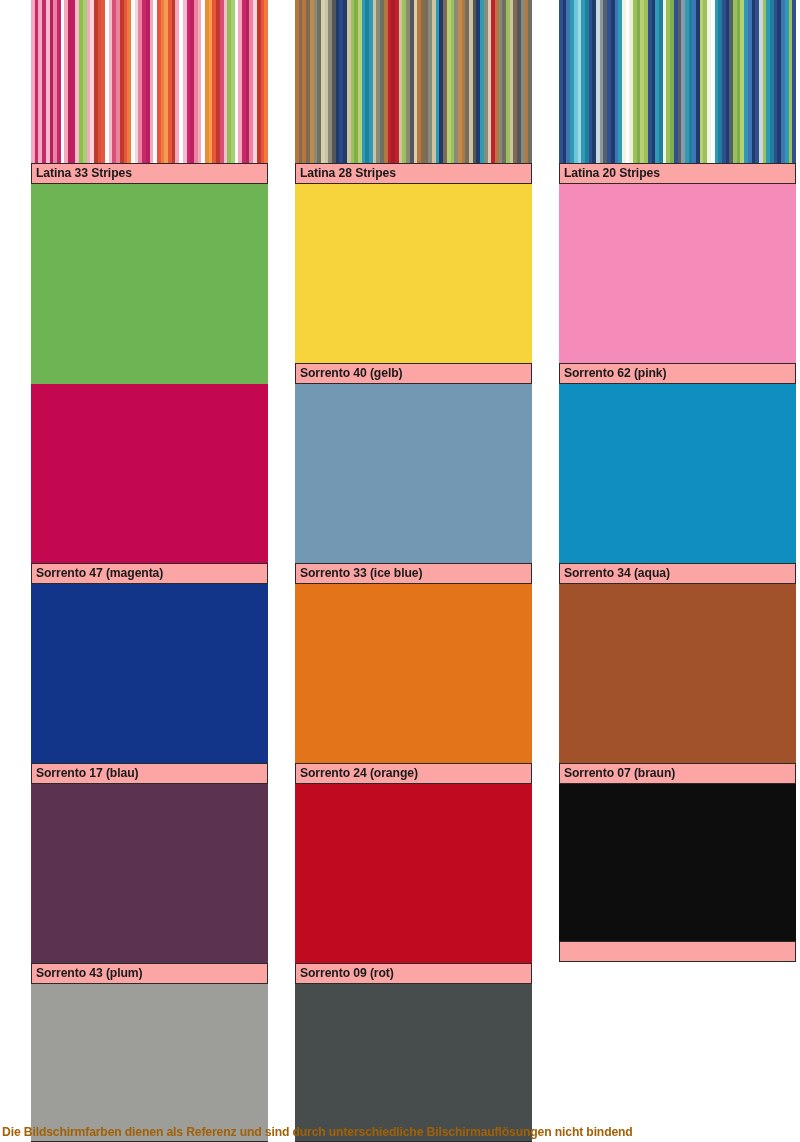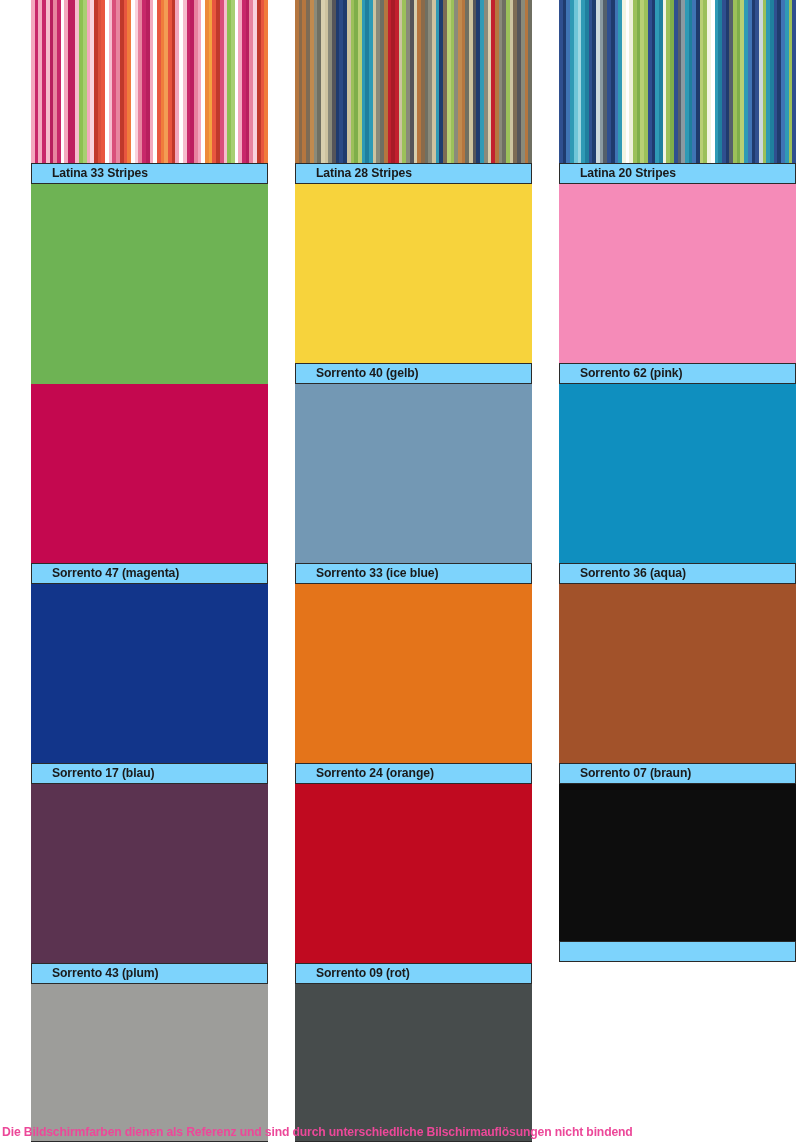--- a/index.html
+++ b/index.html
@@ -42,42 +42,42 @@
     left: 0; top: 0;
     width: 100%;
     height: 100%;
   }
   .label-box {
     position: absolute;
     left: 0;
     bottom: 0;
     width: 100%;
     height: 21px;
-    background: #7dd3fc;
+    background: #fca5a5;
     border: 1.4px solid #2a2a2a;
     display: flex;
     align-items: center;
-    padding-left: 20px;
+    padding-left: 4px;
   }
   .label-text {
     font-size: 12.2px;
     font-weight: bold;
     color: #1a1a1a;
     letter-spacing: -0.1px;
     white-space: nowrap;
     line-height: 1;
   }
   .footer {
     position: absolute;
     left: 2px;
     bottom: 3px;
     width: 796px;
     font-size: 12.2px;
     font-weight: bold;
-    color: #ec4899;
+    color: #a16207;
     letter-spacing: -0.15px;
     white-space: nowrap;
   }
 </style>
 </head>
 <body>
 
 <div id="sheet">
   <div class="grid" id="grid">
       <div class="column">
@@ -158,21 +158,21 @@
         </div>
         <div class="swatch-cell">
           <div class="swatch-fill" style="background: rgb(245, 139, 184);"></div>
           <div class="label-box">
             <span class="label-text">Sorrento 62 (pink)</span>
           </div>
         </div>
         <div class="swatch-cell">
           <div class="swatch-fill" style="background: rgb(15, 143, 191);"></div>
           <div class="label-box">
-            <span class="label-text">Sorrento 36 (aqua)</span>
+            <span class="label-text">Sorrento 34 (aqua)</span>
           </div>
         </div>
         <div class="swatch-cell">
           <div class="swatch-fill" style="background: rgb(162, 82, 42);"></div>
           <div class="label-box">
             <span class="label-text">Sorrento 07 (braun)</span>
           </div>
         </div>
         <div class="swatch-cell last">
           <div class="swatch-fill" style="background: rgb(13, 13, 13);"></div>

